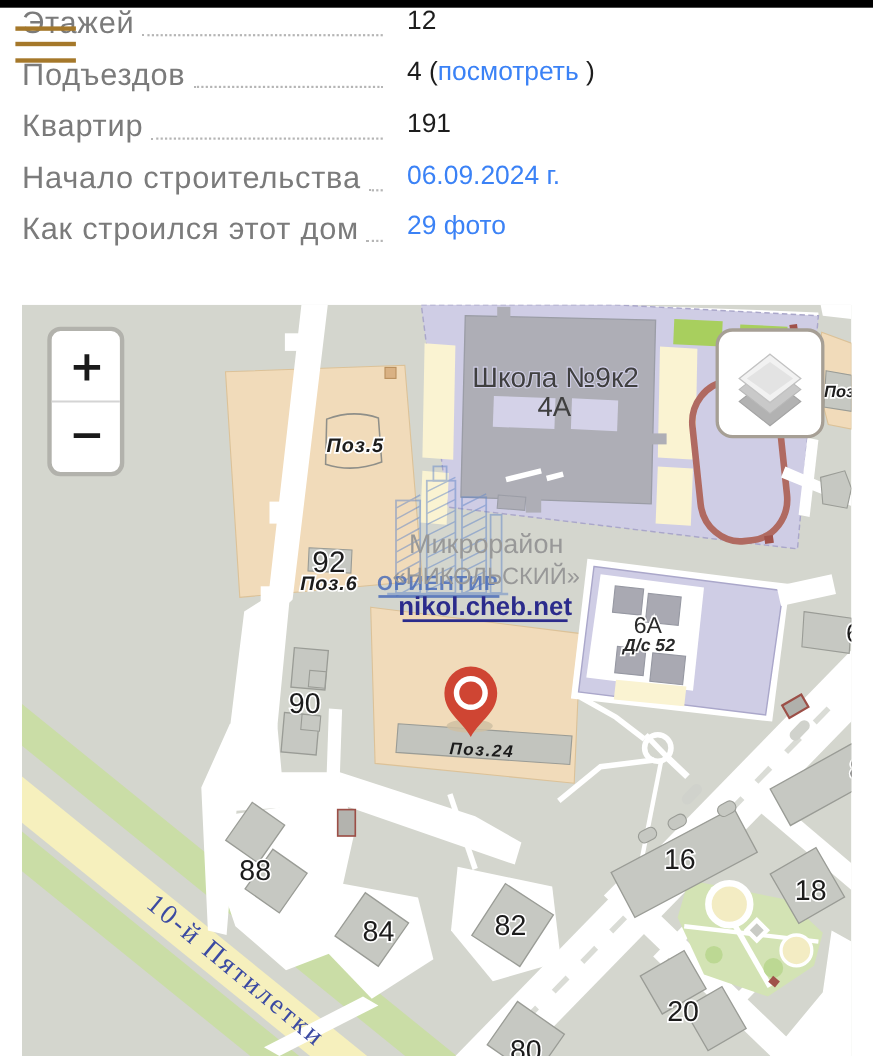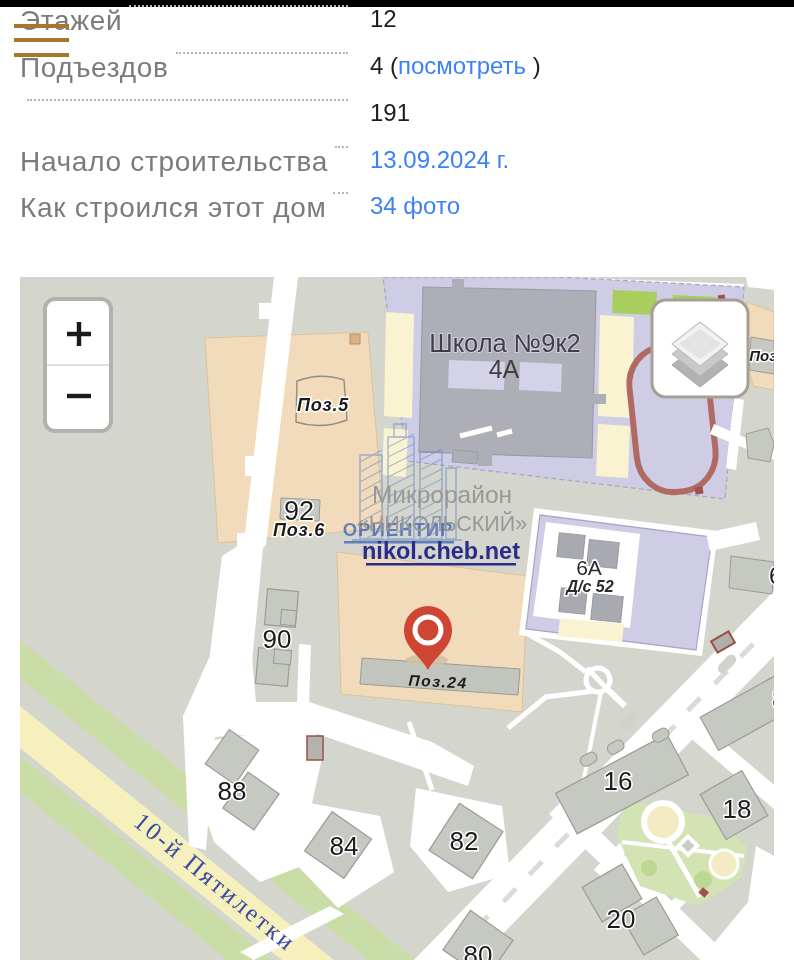--- a/index.html
+++ b/index.html
@@ -1,48 +1,49 @@
 <!DOCTYPE html>
 <html><head><meta charset="utf-8">
 <style>
 html,body{margin:0;padding:0}
 body{width:794px;height:960px;position:relative;font-family:"Liberation Sans",sans-serif;background:#fff;overflow:hidden}
 .bar{position:absolute;left:0;top:0;width:794px;height:7px;background:#000}
-.row{position:absolute;left:20px;width:330px;display:flex;align-items:flex-start;font-size:28px;letter-spacing:.7px;color:#7b7b7b;white-space:nowrap}
+.row{position:absolute;left:20px;width:330px;display:flex;align-items:flex-end;font-size:28px;letter-spacing:.7px;color:#7b7b7b;white-space:nowrap}
 .row .dots{flex:1;border-bottom:2px dotted #b5b5b5;margin:0 2px 4px 7px;min-width:10px}
 .val{position:absolute;left:370px;font-size:24px;color:#1d1d1d;white-space:nowrap}
 .lnk{color:#3b82f6}
 .gold{position:absolute;left:14px;width:55px;height:4px;background:#a5782a}
 #map{position:absolute;left:20px;top:277px}
 </style></head><body>
 <div class="bar"></div>
 <div class="row" style="top:5px">
     <span>Этажей</span>
     <span class="dots"></span>
   </div>
 <div class="val" style="top:5px">12</div>
 <div class="row" style="top:52px">
     <span>Подъездов</span>
     <span class="dots"></span>
   </div>
 <div class="val" style="top:52px">4 (<span class="lnk">посмотреть</span> )</div>
 <div class="row" style="top:99px">
+    <span>Квартир</span>
     <span class="dots"></span>
   </div>
 <div class="val" style="top:99px">191</div>
 <div class="row" style="top:146px">
     <span>Начало строительства</span>
     <span class="dots"></span>
   </div>
-<div class="val lnk" style="top:146px">13.09.2024 г.</div>
+<div class="val lnk" style="top:146px">06.09.2024 г.</div>
 <div class="row" style="top:192px">
     <span>Как строился этот дом</span>
     <span class="dots"></span>
   </div>
-<div class="val lnk" style="top:192px">34 фото</div>
+<div class="val lnk" style="top:192px">29 фото</div>
 <div class="gold" style="top:24px"></div>
 <div class="gold" style="top:38px"></div>
 <div class="gold" style="top:53px"></div>
 
 <svg id="map" width="754" height="683" viewBox="20 277 754 683">
 <rect x="20" y="277" width="754" height="683" fill="#d4d6ce"></rect>
 <polygon points="20,640 440,980 440,1018 20,678" fill="#cadda6"></polygon>
 <polygon points="20,706 440,1046 440,1088 20,748" fill="#f6f0bd"></polygon>
 <polygon points="20,756 440,1096 440,1132 20,792" fill="#cadda6"></polygon>
 <polygon points="205,338 368,332 384,528 218,543" fill="#f1dbba" stroke="#dcc298" stroke-width="1"></polygon>

